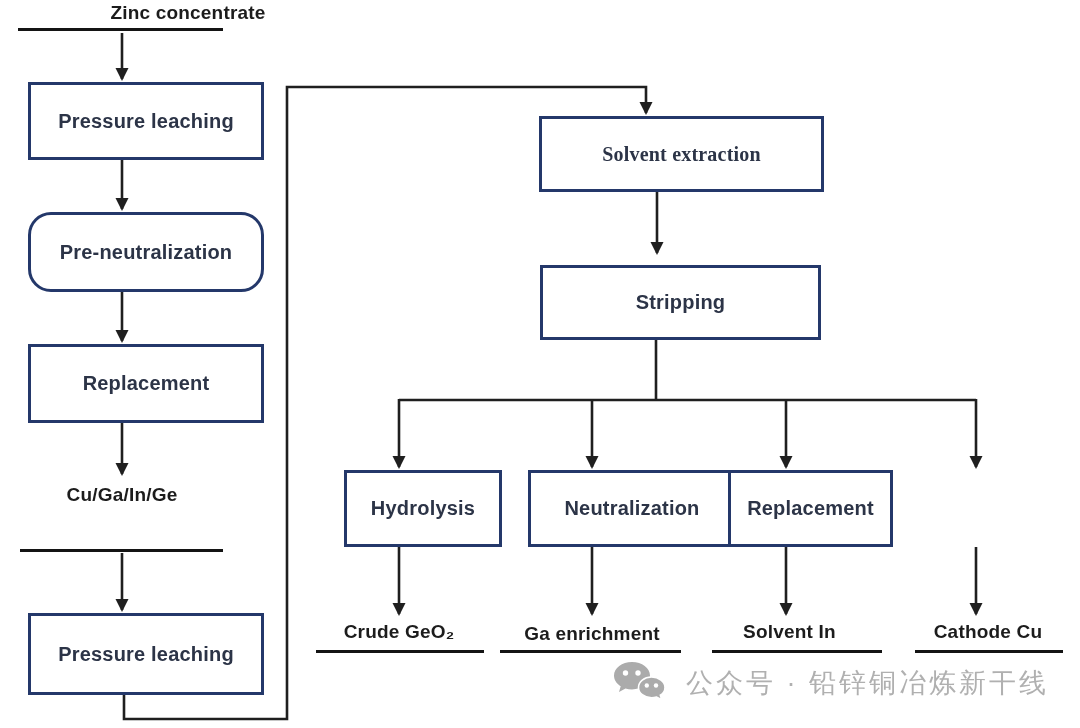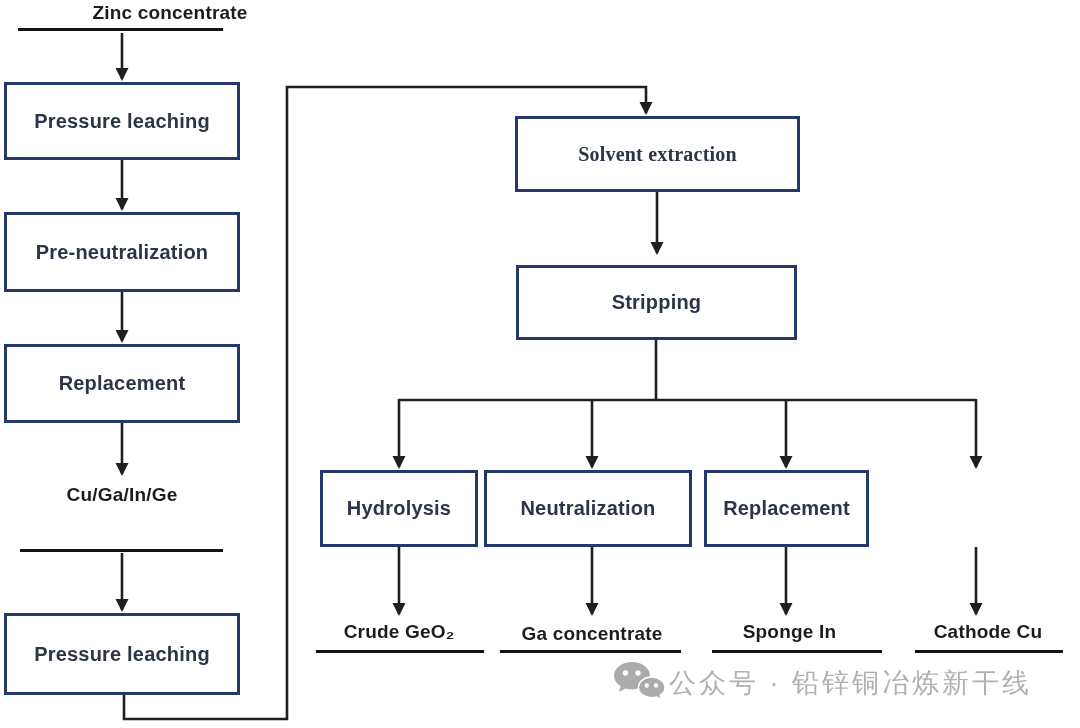--- a/index.html
+++ b/index.html
@@ -18,20 +18,21 @@
     border: 3px solid #24386a;
     background: #ffffff;
     display: flex;
     align-items: center;
     justify-content: center;
     font-weight: bold;
     font-size: 20px;
     color: #2c3447;
     letter-spacing: 0.2px;
     text-align: center;
+    margin-left: 24px;
   }
   .flabel {
     position: absolute;
     font-weight: bold;
     font-size: 19px;
     color: #1c1c1c;
     text-align: center;
     line-height: 26px;
     letter-spacing: 0.2px;
   }
@@ -39,21 +40,21 @@
     position: absolute;
     height: 3px;
     background: #141414;
   }
   .watermark {
     position: absolute;
     left: 612px;
     top: 660px;
     display: flex;
     align-items: center;
-    gap: 3px;
+    gap: 20px;
     color: #b0b0b0;
   }
   .watermark .wm-text {
     font-size: 27px;
     letter-spacing: 3px;
     color: #b0b0b0;
     white-space: nowrap;
   }
 </style>
 </head>
@@ -91,54 +92,54 @@
       <line x1="786" y1="399" x2="786" y2="467" marker-end="url(#ah)"></line>
       <line x1="976" y1="399" x2="976" y2="467" marker-end="url(#ah)"></line>
 
       <line x1="399" y1="547" x2="399" y2="614" marker-end="url(#ah)"></line>
       <line x1="592" y1="547" x2="592" y2="614" marker-end="url(#ah)"></line>
       <line x1="786" y1="547" x2="786" y2="614" marker-end="url(#ah)"></line>
       <line x1="976" y1="547" x2="976" y2="614" marker-end="url(#ah)"></line>
     </g>
   </svg>
 
-  <div class="flabel" style="left:0; top:3; width:244px;padding-left:48px;">Zinc concentrate</div>
+  <div class="flabel" style="left:18px; top:3; width:244px;padding-left:48px;">Zinc concentrate</div>
   <div class="underline" style="left:18px; top:28px; width:205px;"></div>
 
   <div class="pbox" style="left:4px; top:82px; width:236px; height:78px;">Pressure leaching</div>
 
-  <div class="pbox" style="left:4px; top:212px; width:236px; height:80px;">Pre-neutralization</div>
+  <div class="pbox" style="left:4px; top:212px; width:236px; height:80px;border-radius:23px;">Pre-neutralization</div>
 
   <div class="pbox" style="left:4px; top:344px; width:236px; height:79px;">Replacement</div>
 
   <div class="flabel" style="left:0; top:482px; width:244px;">
     <span style="display:block;">Cu/Ga/In/Ge</span>
   </div>
   <div class="underline" style="left:20px; top:549px; width:203px;"></div>
 
   <div class="pbox" style="left:4px; top:613px; width:236px; height:82px;">Pressure leaching</div>
 
   <div class="pbox" style="left:515px; top:116px; width:285px; height:76px;font-family:Liberation Serif, serif;">Solvent extraction</div>
 
   <div class="pbox" style="left:516px; top:265px; width:281px; height:75px;">Stripping</div>
 
   <div class="pbox" style="left:320px; top:470px; width:158px; height:77px;">Hydrolysis</div>
 
-  <div class="pbox" style="left:484px; top:470px; width:208px; height:77px;">Neutralization</div>
+  <div class="pbox" style="left:504px; top:470px; width:208px; height:77px;">Neutralization</div>
 
   <div class="pbox" style="left:704px; top:470px; width:165px; height:77px;">Replacement</div>
 
 
   <div class="flabel" style="left:309px; top:619px; width:180px;">Crude GeO₂</div>
   <div class="underline" style="left:316px; top:650px; width:168px;"></div>
 
-  <div class="flabel" style="left:497px; top:621px; width:190px;">Ga concentrate</div>
+  <div class="flabel" style="left:497px; top:621px; width:190px;">Ga enrichment</div>
   <div class="underline" style="left:500px; top:650px; width:181px;"></div>
 
-  <div class="flabel" style="left:702px; top:619px; width:175px;">Sponge In</div>
+  <div class="flabel" style="left:702px; top:619px; width:175px;">Solvent In</div>
   <div class="underline" style="left:712px; top:650px; width:170px;"></div>
 
   <div class="flabel" style="left:898px; top:619px; width:180px;">Cathode Cu</div>
   <div class="underline" style="left:915px; top:650px; width:148px;"></div>
 
   <div class="watermark">
     <span style="display:inline-block; width:54px; height:46px;">
       <svg width="54" height="46" viewBox="0 0 54 46">
         <g fill="#ababab">
 

